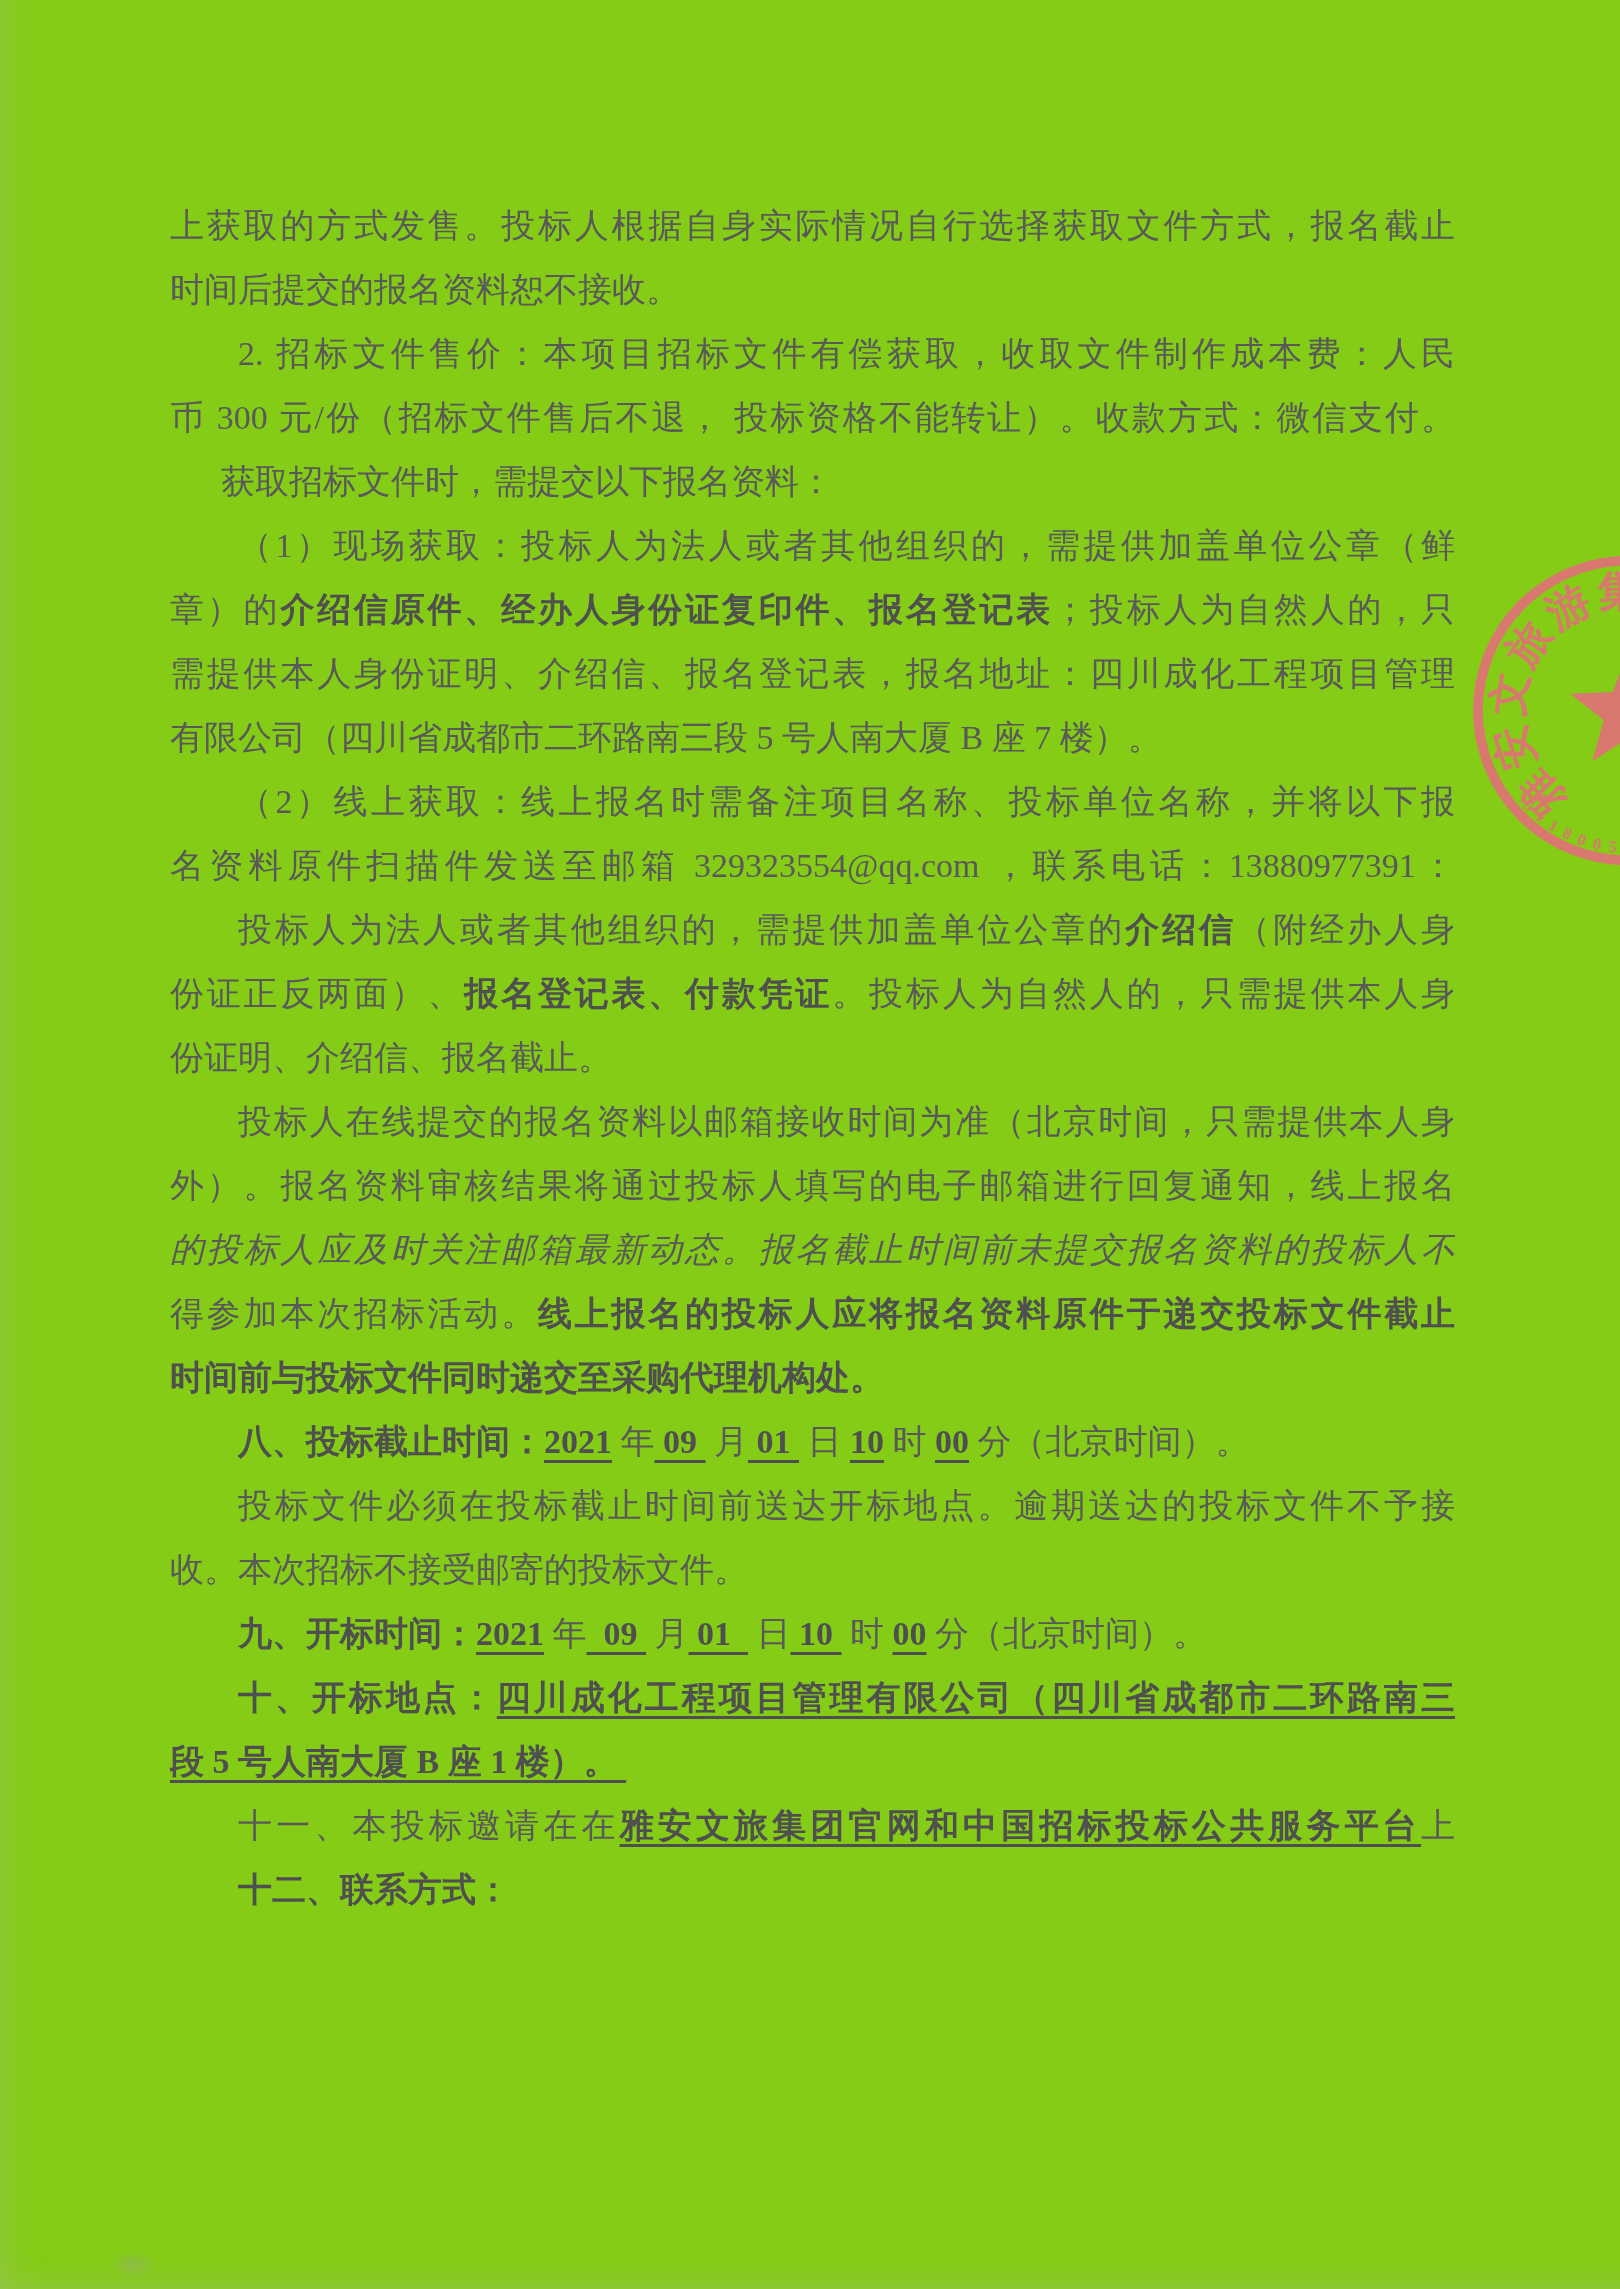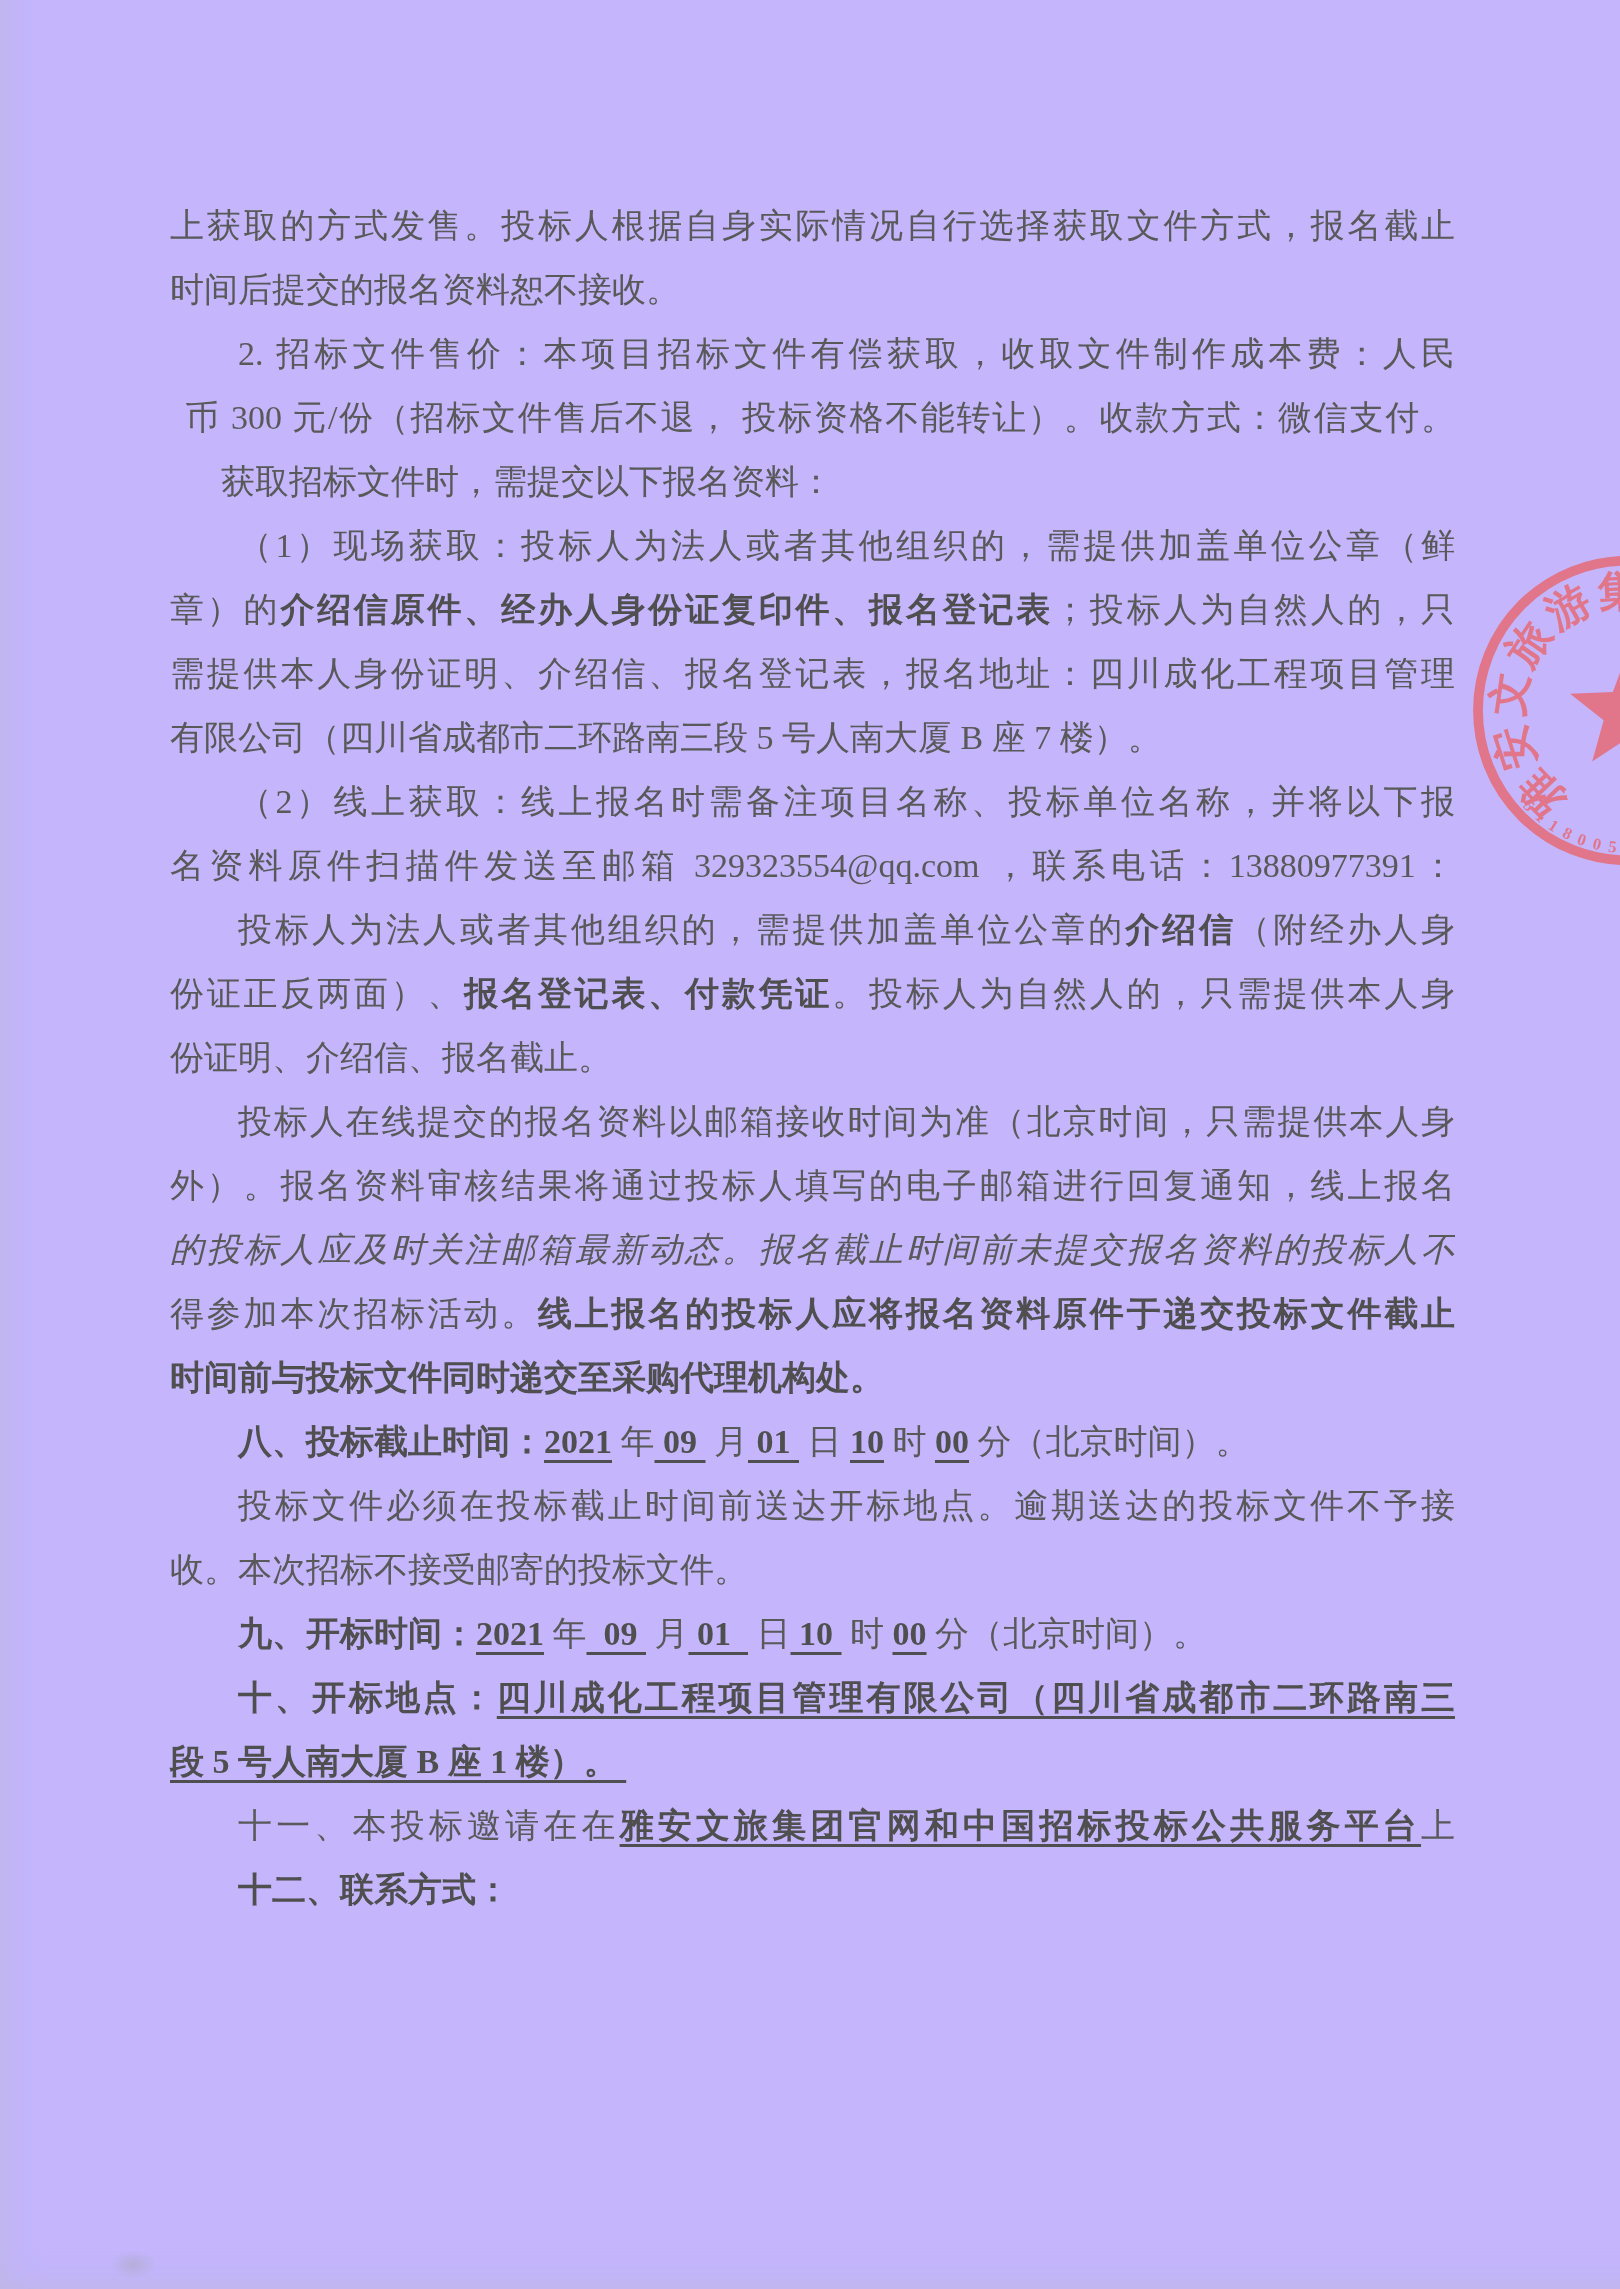--- a/index.html
+++ b/index.html
@@ -1,19 +1,19 @@
 <!DOCTYPE html>
 <html><head>
 <meta charset="utf-8">
 <style>
   html,body{margin:0;padding:0;background:#ffffff;}
   #page{
     position:relative;
     width:1620px;height:2290px;
-    background:#c4b5fd;
+    background:#84cc16;
     overflow:hidden;
     font-family:"Liberation Serif","DejaVu Serif",serif;
     box-shadow:inset 21.6px -21.6px 39px -25.5px rgba(185,185,178,0.45);
   }
   #doc{
     position:absolute;
     left:170px;top:194px;width:1285px;
     color:#595959;
     font-size:34px;
   }
@@ -44,21 +44,21 @@
   }
 </style>
 </head>
 <body>
 
 <div id="page">
   <div id="doc">
       <div class="line just" style="text-indent: 0em;"><span>上获取的方式发售。投标人根据自身实际情况自行选择获取文件方式，报名截止</span></div>
       <div class="line" style="text-indent: 0em;"><span>时间后提交的报名资料恕不接收。</span></div>
       <div class="line just" style="text-indent: 2em;"><span>2.  招标文件售价：本项目招标文件有偿获取，收取文件制作成本费：人民</span></div>
-      <div class="line just" style="text-indent: 0em; margin-left: 15px;"><span>币 300 元/份（招标文件售后不退， 投标资格不能转让）。收款方式：微信支付。</span></div>
+      <div class="line just" style="text-indent: 0em;"><span>币 300 元/份（招标文件售后不退， 投标资格不能转让）。收款方式：微信支付。</span></div>
       <div class="line" style="text-indent: 1.5em;"><span>获取招标文件时，需提交以下报名资料：</span></div>
       <div class="line just" style="text-indent: 2em;"><span>（1）现场获取：投标人为法人或者其他组织的，需提供加盖单位公章（鲜</span></div>
       <div class="line just" style="text-indent: 0em;"><span>章）的</span><span class="b">介绍信原件、经办人身份证复印件、报名登记表</span><span>；投标人为自然人的，只</span></div>
       <div class="line just" style="text-indent: 0em;"><span>需提供本人身份证明、介绍信、报名登记表，报名地址：四川成化工程项目管理</span></div>
       <div class="line" style="text-indent: 0em;"><span>有限公司（四川省成都市二环路南三段 5 号人南大厦 B 座 7 楼）。</span></div>
       <div class="line just" style="text-indent: 2em;"><span>（2）线上获取：线上报名时需备注项目名称、投标单位名称，并将以下报</span></div>
       <div class="line just" style="text-indent: 0em;"><span>名资料原件扫描件发送至邮箱 329323554@qq.com ，联系电话：13880977391：</span></div>
       <div class="line just" style="text-indent: 2em;"><span>投标人为法人或者其他组织的，需提供加盖单位公章的</span><span class="b">介绍信</span><span>（附经办人身</span></div>
       <div class="line just" style="text-indent: 0em;"><span>份证正反两面）、</span><span class="b">报名登记表、付款凭证</span><span>。投标人为自然人的，只需提供本人身</span></div>
       <div class="line" style="text-indent: 0em;"><span>份证明、介绍信、报名截止。</span></div>

